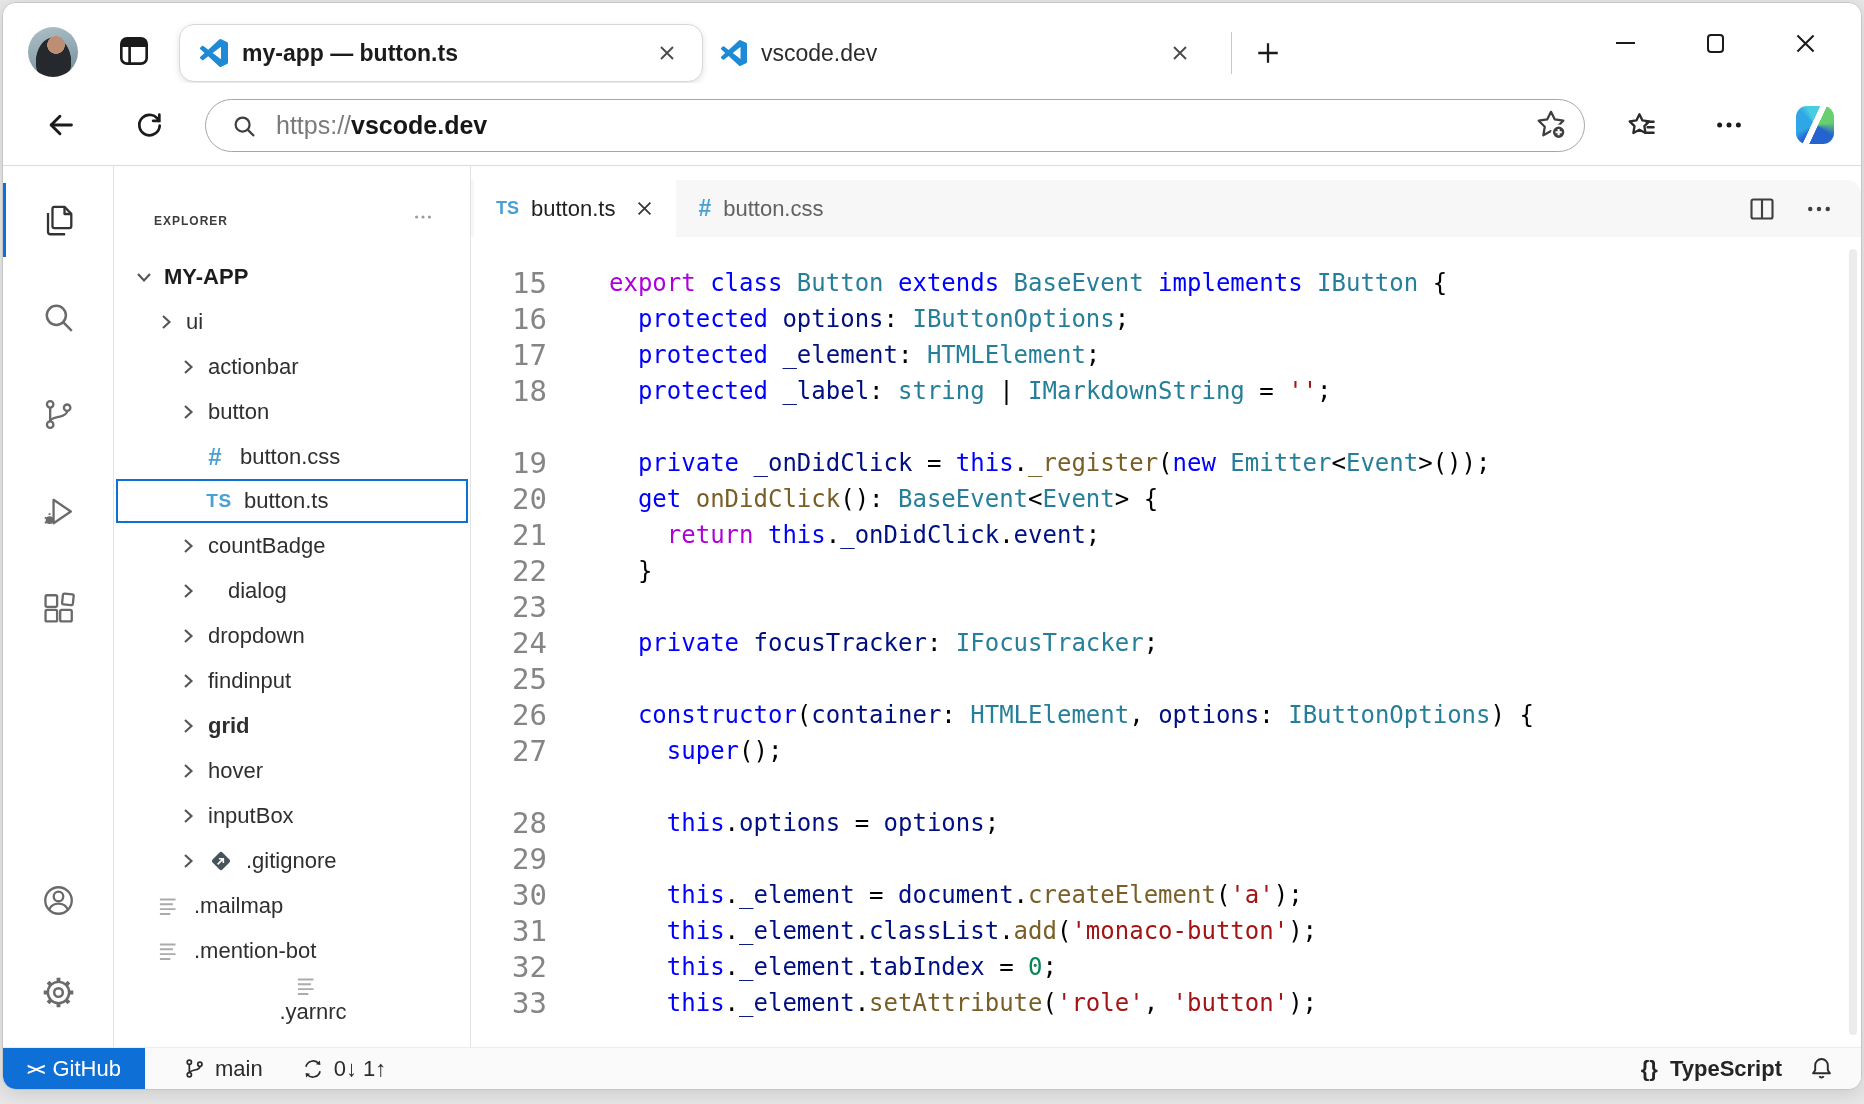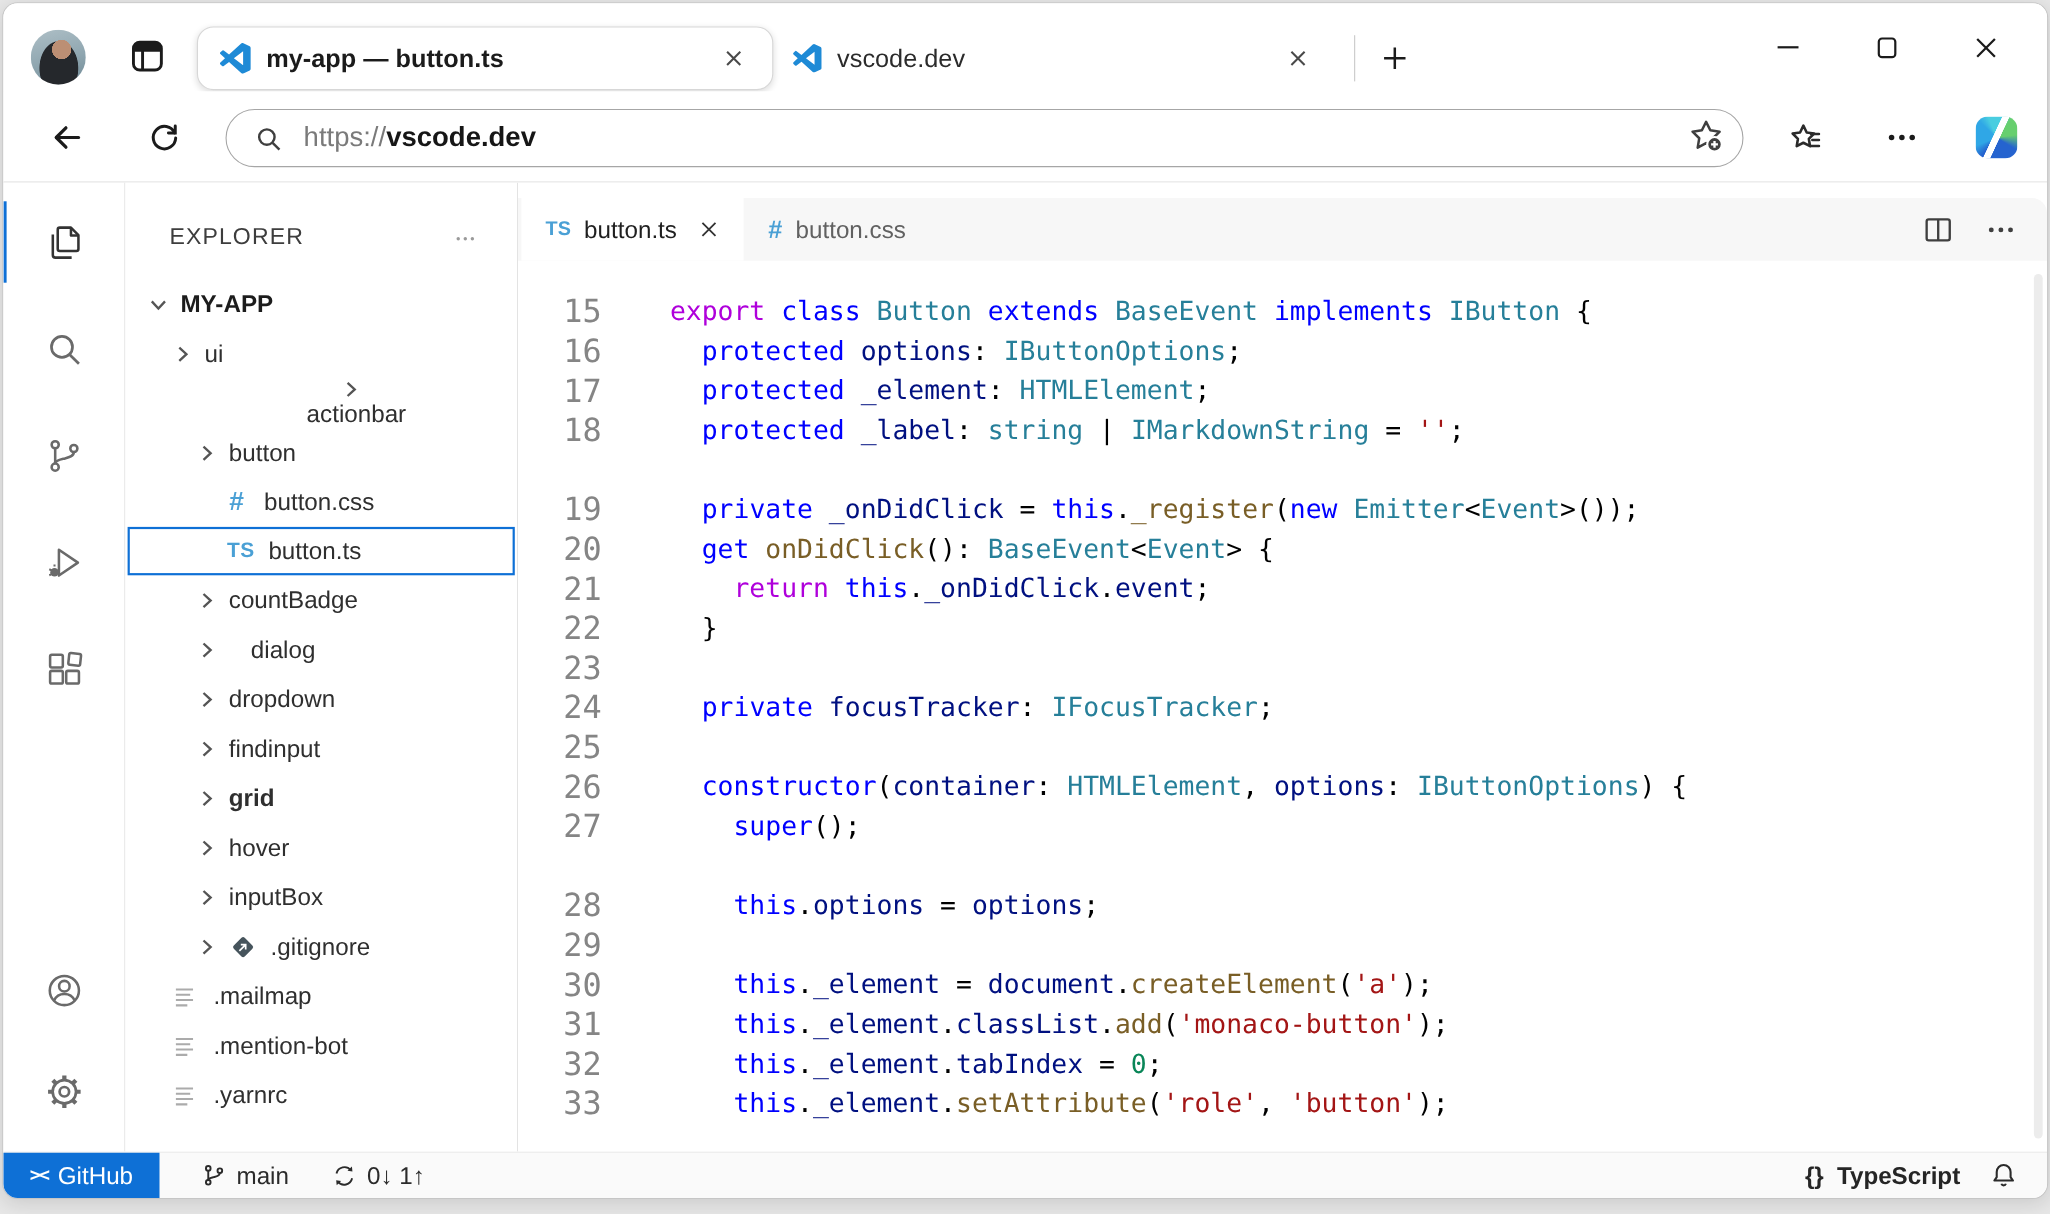--- a/index.html
+++ b/index.html
@@ -50,21 +50,21 @@
                  display:flex; flex-direction:column; align-items:center; padding-top:18px; }
   .act-ind { position:absolute; left:0; top:17px; width:3px; height:74px; background:#0E70D6; }
   .act-item { width:73px; height:73px; margin-bottom:24px; display:flex; align-items:center; justify-content:center; color:#6a6a6a; }
   .act-item.active { color:#333; }
   .act-bottom { margin-top:auto; display:flex; flex-direction:column; align-items:center; padding-bottom:18px; }
   .act-bottom .act-item { margin-bottom:19px; }
   .act-bottom .act-item:last-child { margin-bottom:0; }
 
   .explorer { width:357px; flex:none; border-right:1px solid #e3e3e3; position:relative; overflow:hidden; background:#fff; }
   .exp-header { height:74px; display:flex; align-items:flex-end; padding:0 36px 12px 40px; }
-  .exp-title { font-size:21px; letter-spacing:1px; color:#3d3d3d; flex:1; }
+  .exp-title { font-size:12px; letter-spacing:1px; color:#3d3d3d; flex:1;font-weight:bold; }
   .tree { margin-top:14px; }
   .tree-row { height:45px; display:flex; align-items:center; font-size:22px; color:#2f2f2f; cursor:default; }
   .tree-row .chev { width:20px; height:20px; stroke:#555; stroke-width:1.7; fill:none; flex:none; margin-right:10px; }
   .tree-row .label { white-space:nowrap; }
   .tree-row.root .label { font-weight:700; color:#1c1c1c; }
   .tree-row.selected { background:#fff; border:2px solid #0E70D6; margin:0 2px; height:44px; }
   .fi { display:inline-flex; width:30px; margin-right:10px; justify-content:center; flex:none;
         font-weight:700; color:#4AA0D5; }
   .fi-hash { font-size:24px; }
   .fi-ts { font-size:19px; letter-spacing:.5px; }
@@ -291,21 +291,21 @@
                 <path d="M3.2 5.6 8 10.8 12.8 5.6"></path>
               </svg>
               <span class="label">MY-APP</span>
             </div>
             <div class="tree-row" style="padding-left: 42px;">
               <svg class="chev" viewBox="0 0 16 16">
                 <path d="M5.6 3.2 10.8 8 5.6 12.8"></path>
               </svg>
               <span class="label">ui</span>
             </div>
-            <div class="tree-row" style="padding-left: 64px; flex-direction: column;">
+            <div class="tree-row" style="padding-left: 64px;">
               <svg class="chev" viewBox="0 0 16 16">
                 <path d="M5.6 3.2 10.8 8 5.6 12.8"></path>
               </svg>
               <span class="label">actionbar</span>
             </div>
             <div class="tree-row" style="padding-left: 64px;">
               <svg class="chev" viewBox="0 0 16 16">
                 <path d="M5.6 3.2 10.8 8 5.6 12.8"></path>
               </svg>
               <span class="label">button</span>
@@ -379,21 +379,21 @@
               <span class="label">.mailmap</span>
             </div>
             <div class="tree-row" style="padding-left: 42px;">
               <svg class="fi-svg" viewBox="0 0 20 20">
                 <g stroke="#ababab" stroke-width="1.5">
                   <path d="M3 5h12M3 8.7h10M3 12.4h12M3 16.1h8"></path>
                 </g>
               </svg>
               <span class="label">.mention-bot</span>
             </div>
-            <div class="tree-row" style="padding-left: 42px;">
+            <div class="tree-row" style="padding-left: 42px; flex-direction: column;">
               <svg class="fi-svg" viewBox="0 0 20 20">
                 <g stroke="#ababab" stroke-width="1.5">
                   <path d="M3 5h12M3 8.7h10M3 12.4h12M3 16.1h8"></path>
                 </g>
               </svg>
               <span class="label">.yarnrc</span>
             </div>
           </div>
     </div>
 

